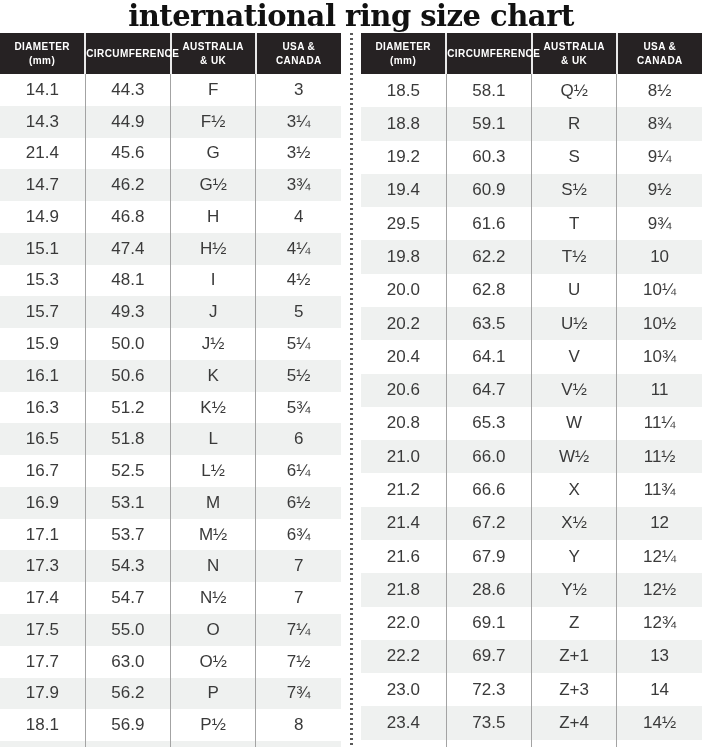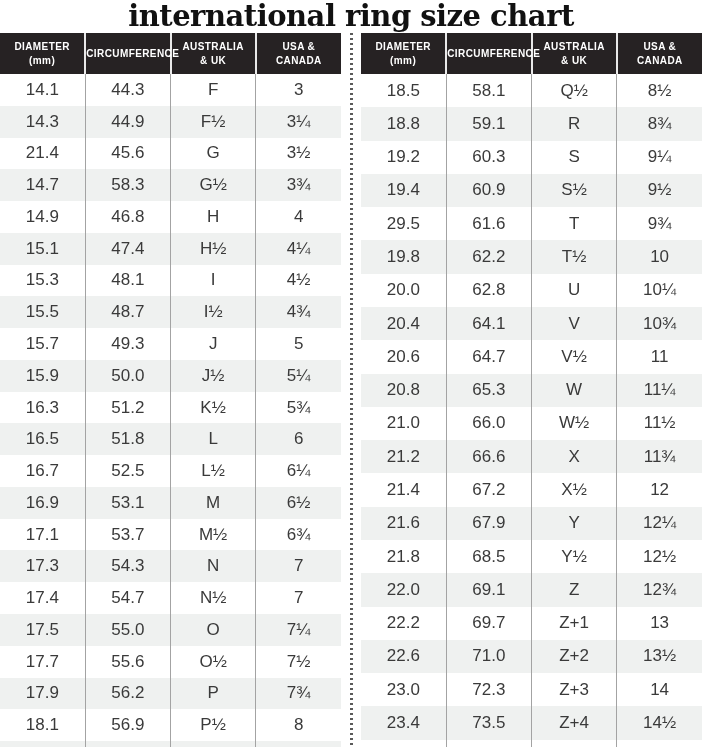--- a/index.html
+++ b/index.html
@@ -100,21 +100,21 @@
             <td>3¼</td>
           </tr>
           <tr>
             <td>21.4</td>
             <td>45.6</td>
             <td>G</td>
             <td>3½</td>
           </tr>
           <tr>
             <td>14.7</td>
-            <td>58.3</td>
+            <td>46.2</td>
             <td>G½</td>
             <td>3¾</td>
           </tr>
           <tr>
             <td>14.9</td>
             <td>46.8</td>
             <td>H</td>
             <td>4</td>
           </tr>
           <tr>
@@ -123,38 +123,38 @@
             <td>H½</td>
             <td>4¼</td>
           </tr>
           <tr>
             <td>15.3</td>
             <td>48.1</td>
             <td>I</td>
             <td>4½</td>
           </tr>
           <tr>
-            <td>15.5</td>
-            <td>48.7</td>
-            <td>I½</td>
-            <td>4¾</td>
-          </tr>
-          <tr>
             <td>15.7</td>
             <td>49.3</td>
             <td>J</td>
             <td>5</td>
           </tr>
           <tr>
             <td>15.9</td>
             <td>50.0</td>
             <td>J½</td>
             <td>5¼</td>
           </tr>
           <tr>
+            <td>16.1</td>
+            <td>50.6</td>
+            <td>K</td>
+            <td>5½</td>
+          </tr>
+          <tr>
             <td>16.3</td>
             <td>51.2</td>
             <td>K½</td>
             <td>5¾</td>
           </tr>
           <tr>
             <td>16.5</td>
             <td>51.8</td>
             <td>L</td>
             <td>6</td>
@@ -190,21 +190,21 @@
             <td>7</td>
           </tr>
           <tr>
             <td>17.5</td>
             <td>55.0</td>
             <td>O</td>
             <td>7¼</td>
           </tr>
           <tr>
             <td>17.7</td>
-            <td>55.6</td>
+            <td>63.0</td>
             <td>O½</td>
             <td>7½</td>
           </tr>
           <tr>
             <td>17.9</td>
             <td>56.2</td>
             <td>P</td>
             <td>7¾</td>
           </tr>
           <tr>
@@ -273,20 +273,26 @@
             <td>T½</td>
             <td>10</td>
           </tr>
           <tr>
             <td>20.0</td>
             <td>62.8</td>
             <td>U</td>
             <td>10¼</td>
           </tr>
           <tr>
+            <td>20.2</td>
+            <td>63.5</td>
+            <td>U½</td>
+            <td>10½</td>
+          </tr>
+          <tr>
             <td>20.4</td>
             <td>64.1</td>
             <td>V</td>
             <td>10¾</td>
           </tr>
           <tr>
             <td>20.6</td>
             <td>64.7</td>
             <td>V½</td>
             <td>11</td>
@@ -316,41 +322,35 @@
             <td>12</td>
           </tr>
           <tr>
             <td>21.6</td>
             <td>67.9</td>
             <td>Y</td>
             <td>12¼</td>
           </tr>
           <tr>
             <td>21.8</td>
-            <td>68.5</td>
+            <td>28.6</td>
             <td>Y½</td>
             <td>12½</td>
           </tr>
           <tr>
             <td>22.0</td>
             <td>69.1</td>
             <td>Z</td>
             <td>12¾</td>
           </tr>
           <tr>
             <td>22.2</td>
             <td>69.7</td>
             <td>Z+1</td>
             <td>13</td>
-          </tr>
-          <tr>
-            <td>22.6</td>
-            <td>71.0</td>
-            <td>Z+2</td>
-            <td>13½</td>
           </tr>
           <tr>
             <td>23.0</td>
             <td>72.3</td>
             <td>Z+3</td>
             <td>14</td>
           </tr>
           <tr>
             <td>23.4</td>
             <td>73.5</td>

